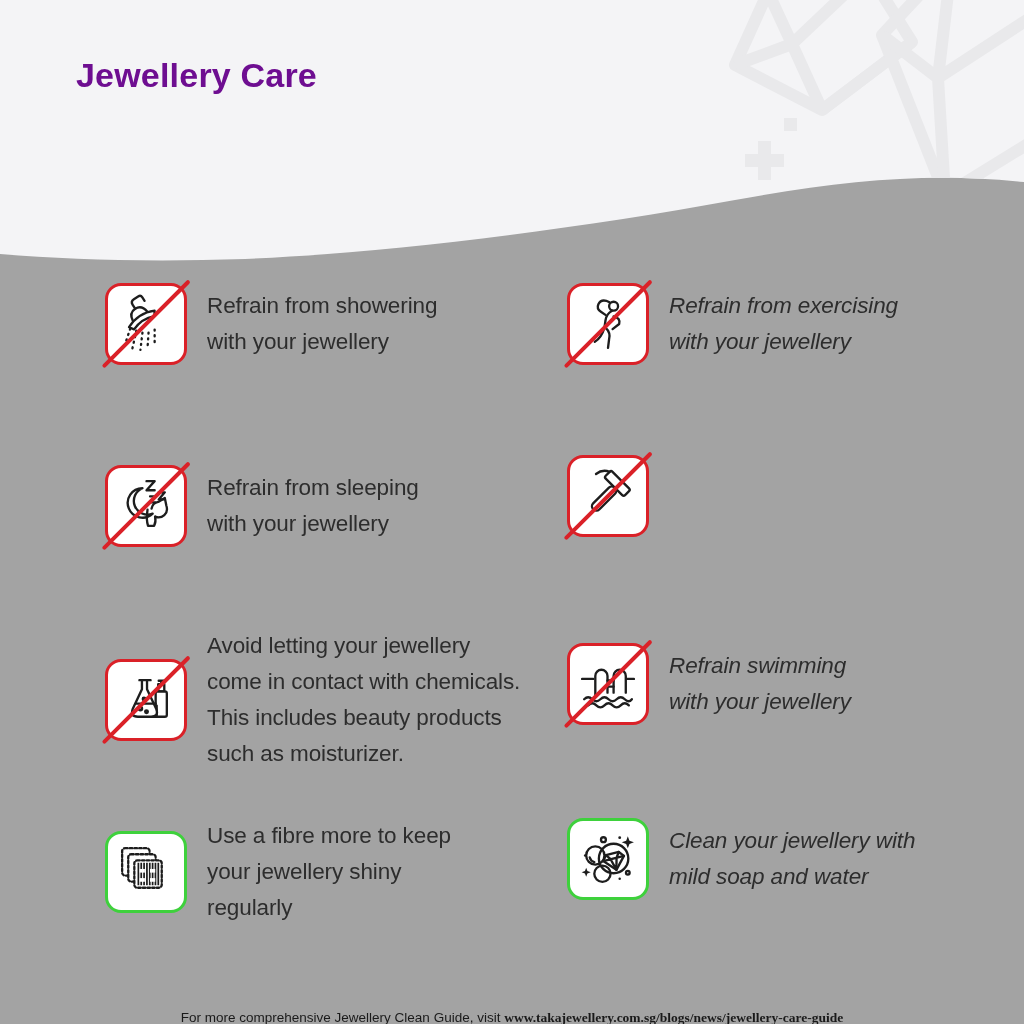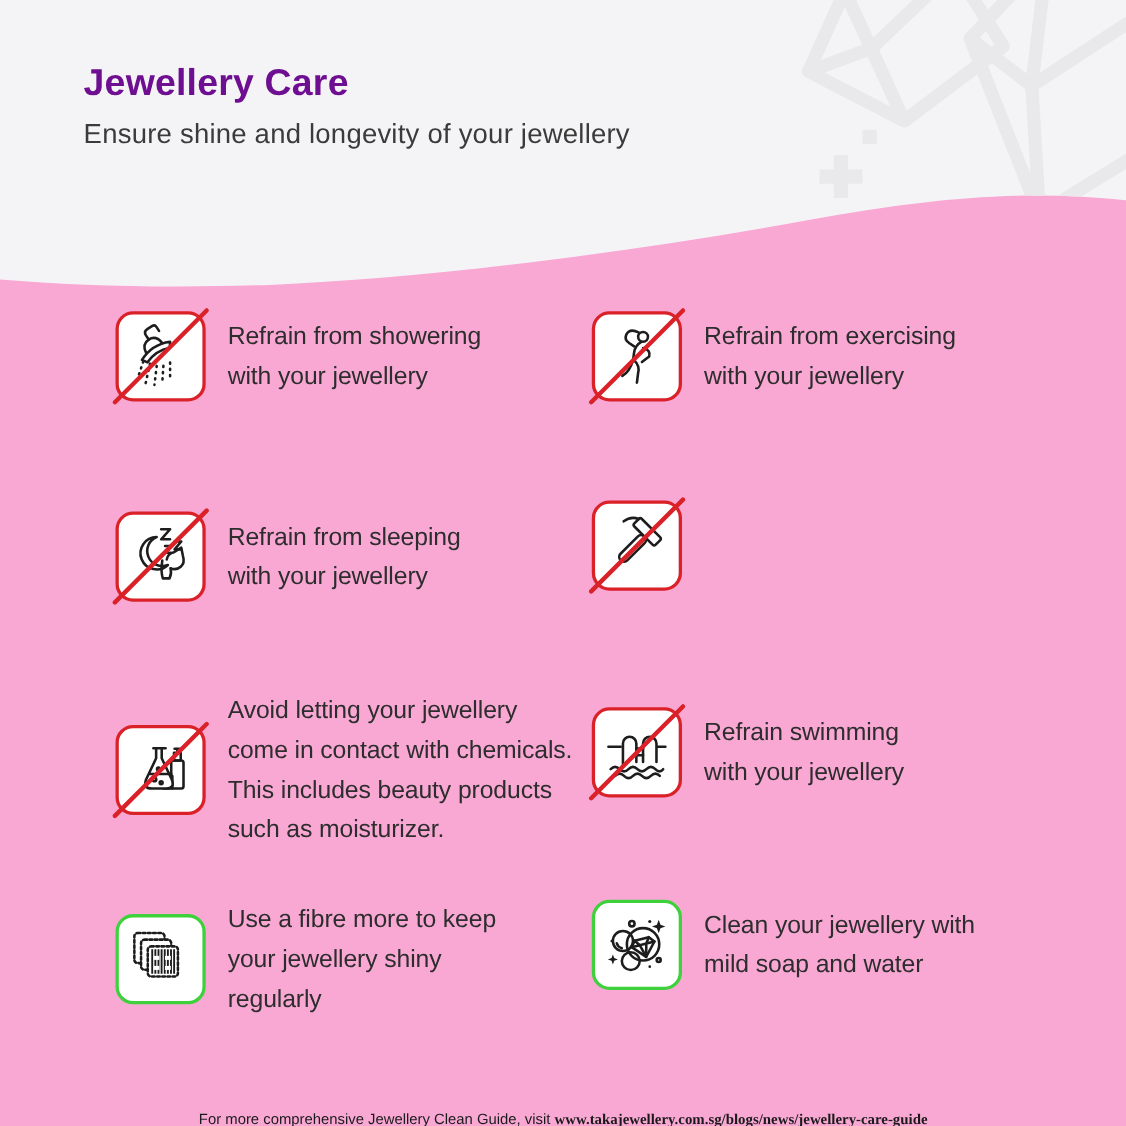--- a/index.html
+++ b/index.html
@@ -1,32 +1,32 @@
 <!DOCTYPE html>
 <html style="--purple: #6e0e91; --red: #da2128; --green: #3ed13c;"><head>
 <meta charset="utf-8">
 <style>
   html,body{margin:0;padding:0;}
   .page{
-    position:relative;width:1024px;height:1024px;background:#f9a8d4;
+    position:relative;width:1024px;height:1024px;background:#a3a3a3;
     overflow:hidden;font-family:"Liberation Sans",sans-serif;
   }
   
   .header-wave{position:absolute;top:0;left:0;width:1024px;height:280px;}
   .page-title{
     position:absolute;left:76px;top:56px;margin:0;
     font-size:34px;font-weight:bold;letter-spacing:.2px;color:var(--purple);
   }
   .page-subtitle{
     position:absolute;left:76px;top:108px;margin:0;
     font-size:25px;font-weight:400;color:#3b3b3b;letter-spacing:.2px;
   }
   
   .item{position:absolute;display:flex;align-items:center;}
-  .c1{left:105px;} .c2{left:538px;}
+  .c1{left:105px;} .c2{left:567px;font-style:italic;}
   .item .caption{
     margin:0 0 0 20px;font-size:22.5px;line-height:36px;color:#2d2d2d;
     white-space:pre-line;letter-spacing:-0.1px;
   }
   .tile{
     position:relative;flex:0 0 auto;width:82px;height:82px;box-sizing:border-box;
     border-radius:16px;background:#fff;
   }
   .tile.prohibited{border:3.5px solid var(--red);}
   .tile.recommended{border:3.5px solid var(--green);}
@@ -67,21 +67,20 @@
 
       <g fill="#e9e9eb" stroke="none">
         <rect x="784" y="118" width="13" height="13"></rect>
         <rect x="758" y="141" width="13" height="39"></rect>
         <rect x="745" y="154" width="39" height="13"></rect>
       </g>
     </g>
   </svg>
 
   <h1 class="page-title">Jewellery Care</h1>
-  <p class="page-subtitle">Ensure shine and longevity of your jewellery</p>
 
   <div class="item c1" style="top:283px">
     <div class="tile prohibited">
       <svg class="glyph" viewBox="0 0 64 64">
         <g class="ink">
           <g transform="rotate(-33,30,30)">
             <path d="M15 27 q15 -7 30 0 l-3 4.5 q-12 -5 -24 0 z"></path>
             <path d="M21.5 24 q1 -9 8.5 -9 q7.5 0 8.5 9"></path>
             <path d="M30 15 v-4.5 q0 -4 4 -4 h5 q3 0 3 3 v4"></path>
           </g>

